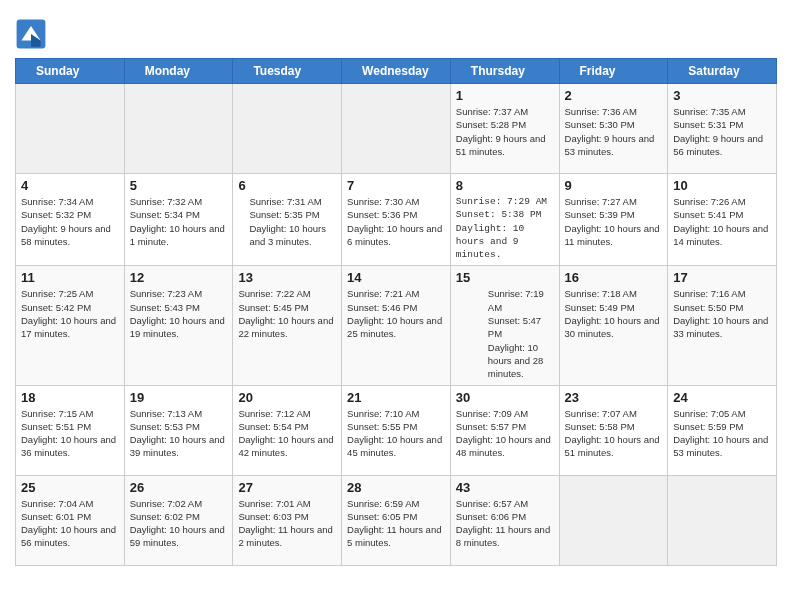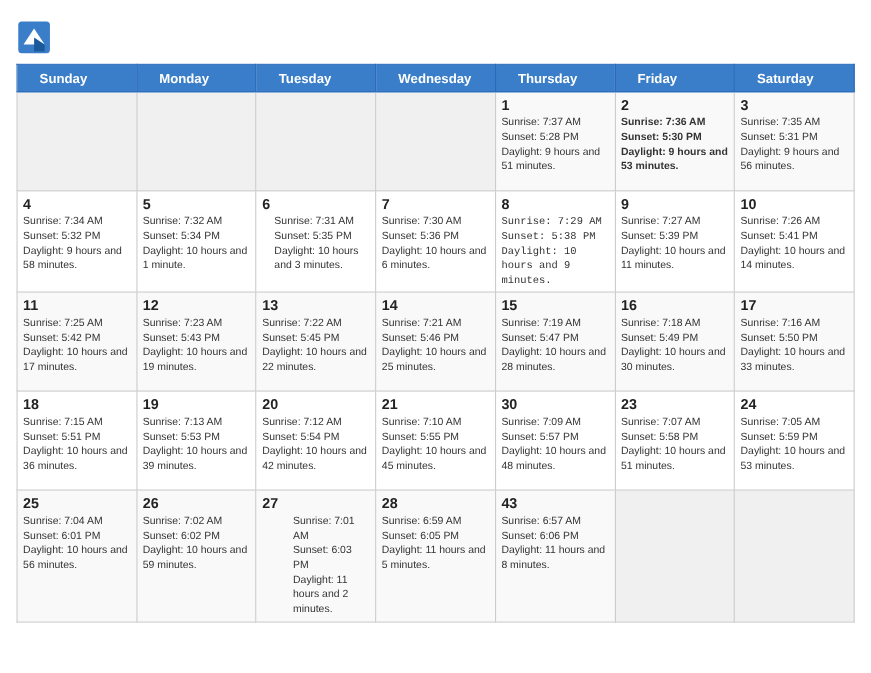--- a/index.html
+++ b/index.html
@@ -134,21 +134,21 @@
         <td class="empty-cell"></td>
         <td class="empty-cell"></td>
         <td>
           <div class="day-number">1</div>
           <div class="day-info" style="white-space: pre-line;">Sunrise: 7:37 AM
 Sunset: 5:28 PM
 Daylight: 9 hours and 51 minutes.</div>
         </td>
         <td>
           <div class="day-number">2</div>
-          <div class="day-info" style="white-space: pre-line; font-weight: bold;">Sunrise: 7:36 AM
+          <div class="day-info" style="white-space: pre-line;">Sunrise: 7:36 AM
 Sunset: 5:30 PM
 Daylight: 9 hours and 53 minutes.</div>
         </td>
         <td>
           <div class="day-number">3</div>
           <div class="day-info" style="white-space: pre-line;">Sunrise: 7:35 AM
 Sunset: 5:31 PM
 Daylight: 9 hours and 56 minutes.</div>
         </td>
       </tr>
@@ -216,21 +216,21 @@
 Daylight: 10 hours and 22 minutes.</div>
         </td>
         <td>
           <div class="day-number">14</div>
           <div class="day-info" style="white-space: pre-line;">Sunrise: 7:21 AM
 Sunset: 5:46 PM
 Daylight: 10 hours and 25 minutes.</div>
         </td>
         <td>
           <div class="day-number">15</div>
-          <div class="day-info" style="white-space: pre-line;">Sunrise: 7:19 AM
+          <div class="day-info" style="white-space: pre-line; margin-left: 32px;">Sunrise: 7:19 AM
 Sunset: 5:47 PM
 Daylight: 10 hours and 28 minutes.</div>
         </td>
         <td>
           <div class="day-number">16</div>
           <div class="day-info" style="white-space: pre-line;">Sunrise: 7:18 AM
 Sunset: 5:49 PM
 Daylight: 10 hours and 30 minutes.</div>
         </td>
         <td>
@@ -292,21 +292,21 @@
 Daylight: 10 hours and 56 minutes.</div>
         </td>
         <td>
           <div class="day-number">26</div>
           <div class="day-info" style="white-space: pre-line;">Sunrise: 7:02 AM
 Sunset: 6:02 PM
 Daylight: 10 hours and 59 minutes.</div>
         </td>
         <td>
           <div class="day-number">27</div>
-          <div class="day-info" style="white-space: pre-line; margin-left: 28px;">Sunrise: 7:01 AM
+          <div class="day-info" style="white-space: pre-line;">Sunrise: 7:01 AM
 Sunset: 6:03 PM
 Daylight: 11 hours and 2 minutes.</div>
         </td>
         <td>
           <div class="day-number">28</div>
           <div class="day-info" style="white-space: pre-line;">Sunrise: 6:59 AM
 Sunset: 6:05 PM
 Daylight: 11 hours and 5 minutes.</div>
         </td>
         <td>

